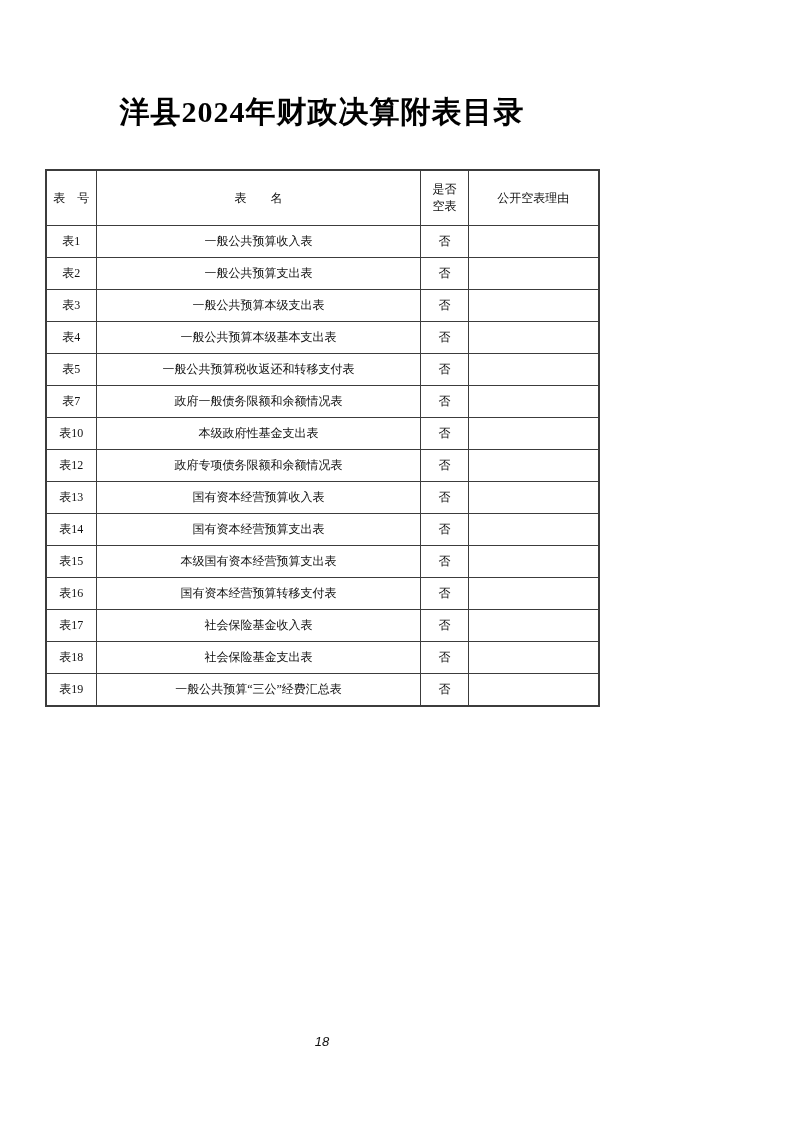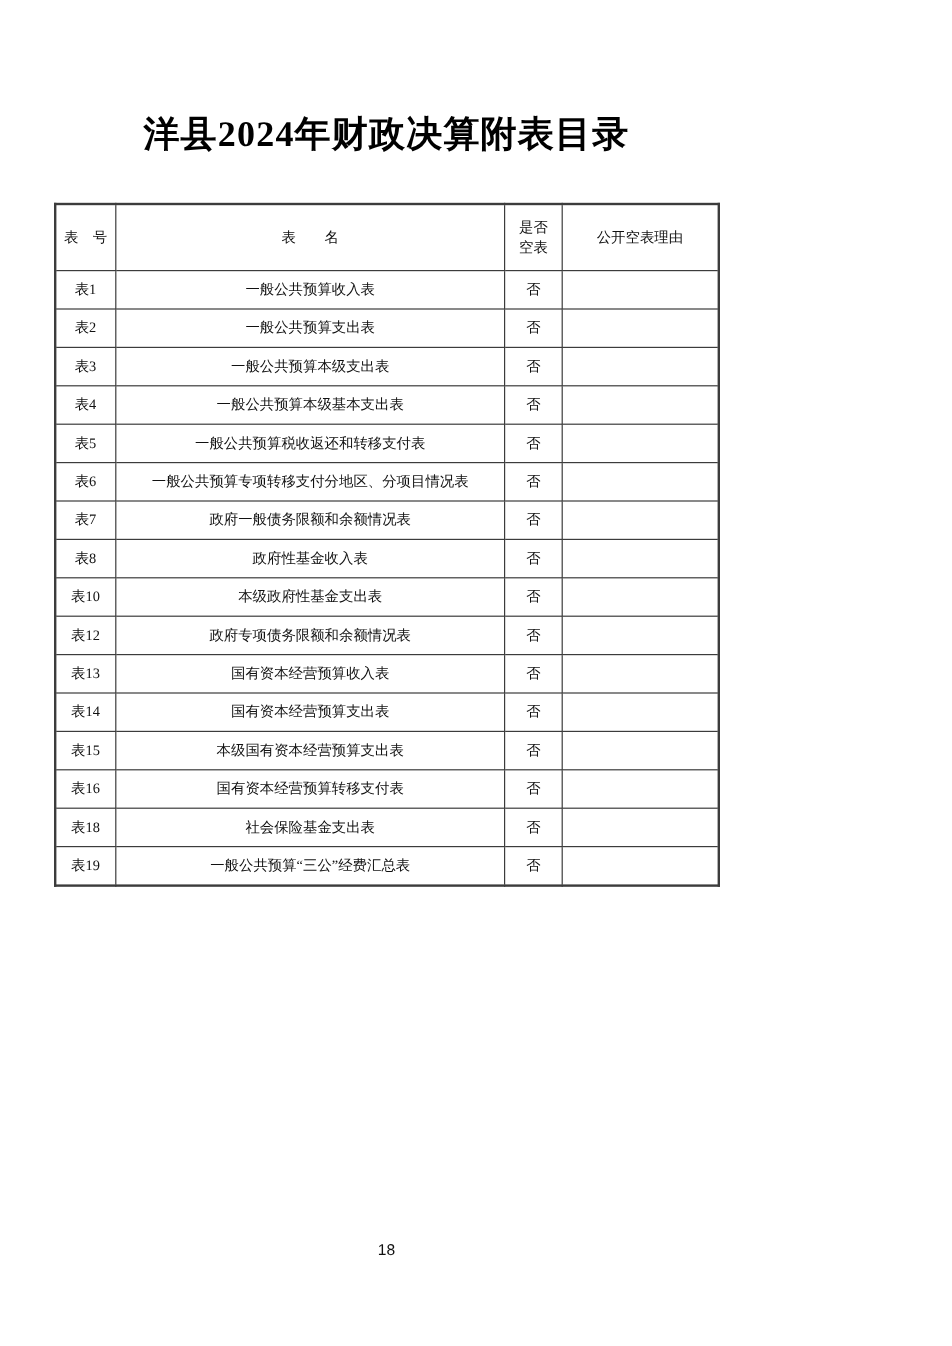--- a/index.html
+++ b/index.html
@@ -58,20 +58,21 @@
   }
   .page-number {
     position: absolute;
     left: 0;
     right: 0;
     top: 1034px;
     text-align: center;
     font-size: 13px;
     color: #111111;
     font-family: "Liberation Sans", "DejaVu Sans", sans-serif;
+    font-style: italic;
   }
 </style>
 </head>
 <body>
 
 <div class="page">
 
   <h1 class="doc-title">洋县2024年财政决算附表目录</h1>
 
   <table class="toc">
@@ -119,40 +120,28 @@
     <td></td>
   </tr>
 
   <tr>
     <td>表5</td>
     <td>一般公共预算税收返还和转移支付表</td>
     <td>否</td>
     <td></td>
   </tr>
 
-  <tr>
-    <td>表6</td>
-    <td>一般公共预算专项转移支付分地区、分项目情况表</td>
-    <td>否</td>
-    <td></td>
-  </tr>
 
   <tr>
     <td>表7</td>
     <td>政府一般债务限额和余额情况表</td>
     <td>否</td>
     <td></td>
   </tr>
 
-  <tr>
-    <td>表8</td>
-    <td>政府性基金收入表</td>
-    <td>否</td>
-    <td></td>
-  </tr>
 
 
   <tr>
     <td>表10</td>
     <td>本级政府性基金支出表</td>
     <td>否</td>
     <td></td>
   </tr>
 
 
@@ -184,20 +173,26 @@
     <td></td>
   </tr>
 
   <tr>
     <td>表16</td>
     <td>国有资本经营预算转移支付表</td>
     <td>否</td>
     <td></td>
   </tr>
 
+  <tr>
+    <td>表17</td>
+    <td>社会保险基金收入表</td>
+    <td>否</td>
+    <td></td>
+  </tr>
 
   <tr>
     <td>表18</td>
     <td>社会保险基金支出表</td>
     <td>否</td>
     <td></td>
   </tr>
 
   <tr>
     <td>表19</td>

